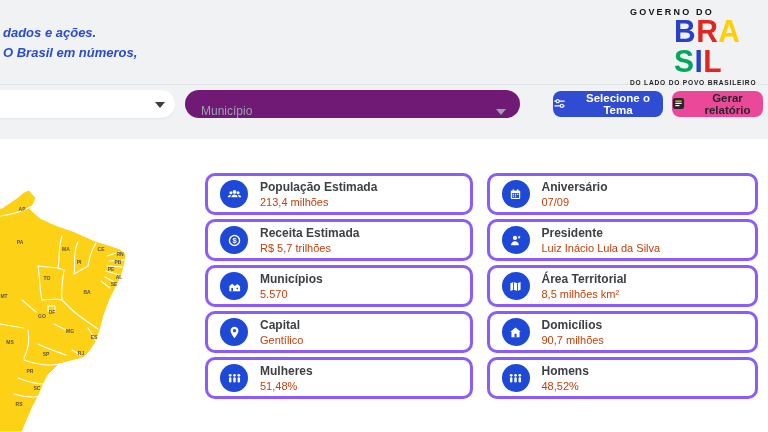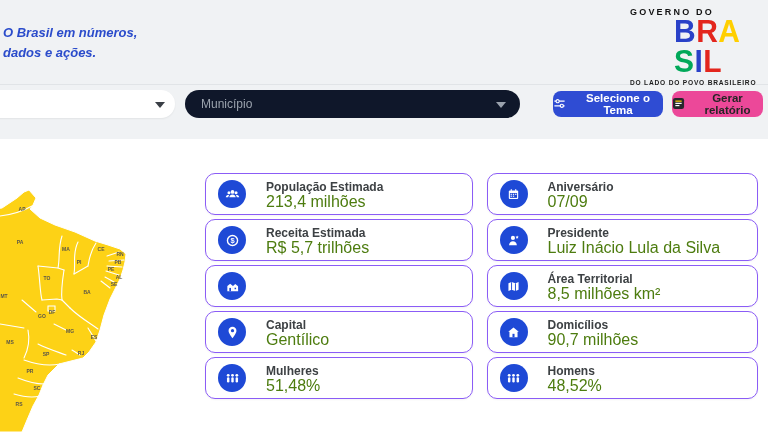--- a/index.html
+++ b/index.html
@@ -18,54 +18,54 @@
   .logo { position:absolute; top:7px; right:8px; width:130px; text-align:left; }
   .logo-top { font-size:9px; font-weight:800; letter-spacing:2.2px; color:#121212; }
   .logo-name { font-size:30px; font-weight:800; letter-spacing:0.5px; line-height:1.0; font-style:normal;margin-left:44px; }
   .logo-name span { display:inline-block; transform:scaleY(1.05); }
   .logo-sub { font-size:6.6px; font-weight:700; letter-spacing:0.8px; color:#1c1c1c; margin-top:2px; }
   
   .pill { position:absolute; top:90px; height:28px; border-radius:16px; display:flex;
           align-items:center; font-size:12px; }
   .state-select { left:-40px; width:215px; background:#ffffff; box-shadow:0 1px 2px rgba(0,0,0,.06);
                   justify-content:flex-end; padding-right:10px; cursor:pointer; }
-  .mun-select { left:185px; width:335px; background:#0f172a; color:#9aa2ad; padding:0 14px 0 16px;
-                justify-content:space-between; cursor:pointer; }
+  .mun-select { left:185px; width:335px; background:#701a75; color:#9aa2ad; padding:0 14px 0 16px;
+                justify-content:space-between; cursor:pointer;align-items:flex-end; }
   .btn { position:absolute; top:91px; height:26px; border:none; border-radius:8px; display:flex;
          align-items:center; justify-content:center; gap:7px; font-size:11.5px; font-weight:700;
          font-family:"Liberation Sans", sans-serif; cursor:pointer; }
   .btn-theme { left:553px; width:110px; background:#2f4cd3; color:#ffffff; }
   .btn-report { left:672px; width:91px; background:#ec4899; color:#262626; }
   
   .map-wrap { position:absolute; left:-38px; top:148px; width:205px; height:284px; }
   .map-wrap svg { display:block; }
   .state-label { font-size:5px; font-weight:700; fill:#5b5648; font-family:"Liberation Sans",sans-serif; }
   
   .cards { position:absolute; left:205px; top:173px; width:553px; display:flex; gap:14px; }
   .col { display:flex; flex-direction:column; gap:4px; }
   .col-left { width:268px; }
   .col-right { width:272px; }
-  .card { height:42px; background:#ffffff; border:1px solid #8b5cf6; border-radius:10px;
+  .card { height:42px; background:#ffffff; border:3px solid #8b5cf6; border-radius:10px;
           box-shadow:0 1px 2px rgba(30,40,60,.05); display:flex; align-items:center;
-          padding:0 12px; gap:20px; }
+          padding:0 12px; gap:12px; }
   .icon-circle { flex:0 0 28px; width:28px; height:28px; border-radius:50%; background:#1e49d6;
                  display:flex; align-items:center; justify-content:center; }
   .card-text { display:flex; flex-direction:column; gap:1px; }
   .card-title { font-size:12px; font-weight:700; color:#3d4144; line-height:14px; }
-  .card-value { font-size:16px; color:#4d7c0f; line-height:14px; }
+  .card-value { font-size:11px; color:#c2410c; line-height:14px; }
 </style>
 </head>
 <body>
 
 <div class="topbar"></div>
 <div class="topbar-divider"></div>
 
 <div class="tagline">
+  <div>dados e ações.</div>
   <div>O Brasil em números,</div>
-  <div>dados e ações.</div>
 </div>
 
 <div class="logo">
   <div class="logo-top">GOVERNO DO</div>
   <div class="logo-name" id="logo-name"><span style="color: rgb(41, 65, 200);">B</span><span style="color: rgb(227, 38, 29);">R</span><span style="color: rgb(255, 207, 0);">A</span><span style="color: rgb(0, 168, 89);">S</span><span style="color: rgb(41, 65, 200);">I</span><span style="color: rgb(227, 38, 29);">L</span></div>
   <div class="logo-sub">DO LADO DO POVO BRASILEIRO</div>
 </div>
 
 <div class="pill state-select">
   <span>
@@ -202,20 +202,24 @@
       </div>
       <div class="card">
         <span class="icon-circle">
           <svg width="15" height="15" viewBox="0 0 16 16" fill="#ffffff">
             <path d="M2.5 7.5L5.5 5l3 2.5V13h-6z"></path>
             <path d="M8.5 7.5L11 5.4l2.9 2.4.1 5.2H8.5z"></path>
             <rect x="4.6" y="9.5" width="1.8" height="3.5" fill="#1e49d6"></rect>
             <rect x="10.2" y="9.3" width="1.6" height="1.6" fill="#1e49d6"></rect>
           </svg>
         </span>
+        <div class="card-text">
+          <div class="card-title">Municípios</div>
+          <div class="card-value">5.570</div>
+        </div>
       </div>
       <div class="card">
         <span class="icon-circle">
           <svg width="15" height="15" viewBox="0 0 16 16" fill="#ffffff">
             <path d="M8 1.8c-2.4 0-4.2 1.8-4.2 4.2 0 3 4.2 8 4.2 8s4.2-5 4.2-8c0-2.4-1.8-4.2-4.2-4.2z"></path>
             <circle cx="8" cy="6" r="1.7" fill="#1e49d6"></circle>
           </svg>
         </span>
         <div class="card-text">
           <div class="card-title">Capital</div>

